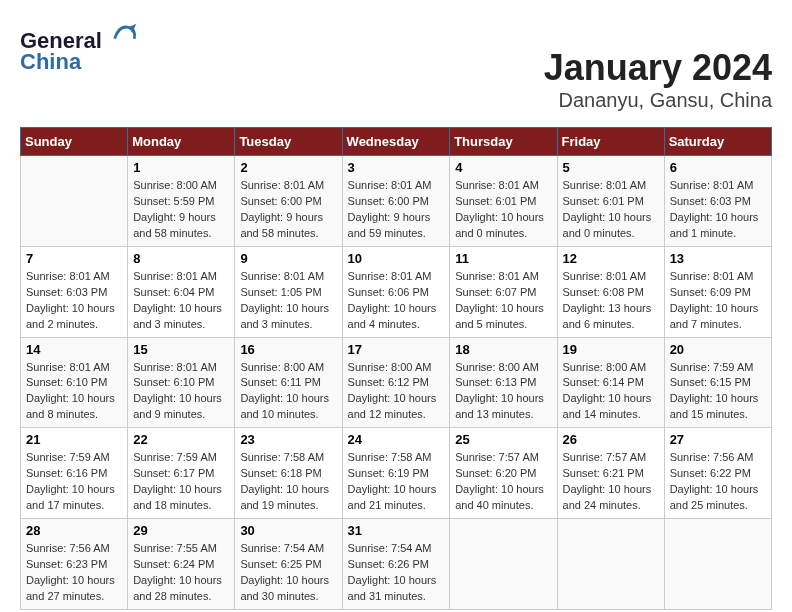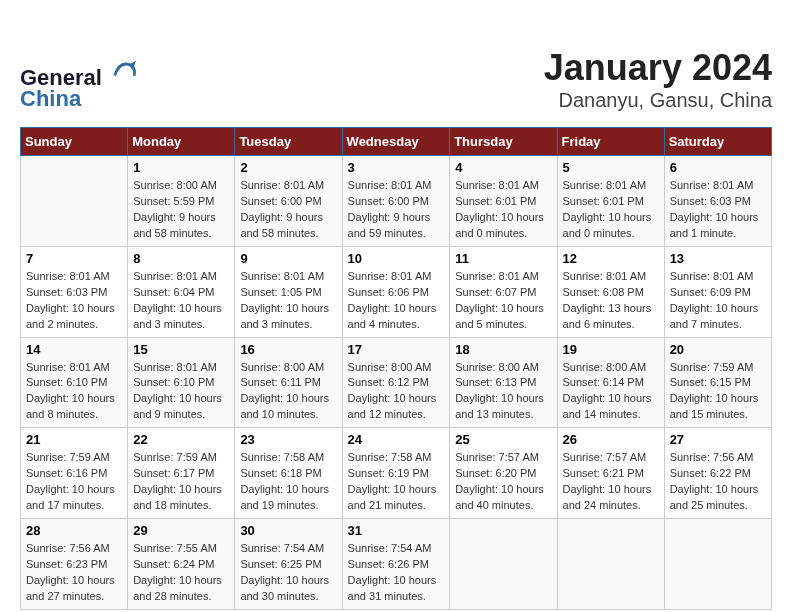--- a/index.html
+++ b/index.html
@@ -6,21 +6,21 @@
     body {
       font-family: Arial, sans-serif;
       background: #fff;
       width: 792px;
       min-height: 612px;
       padding: 20px;
     }
     .header {
       display: flex;
       justify-content: space-between;
-      align-items: flex-end;
+      align-items: flex-start;
       margin-bottom: 15px;
     }
     .logo {
       display: flex;
       align-items: center;
     }
     .logo-text {
       font-size: 22px;
       font-weight: bold;
       color: #1a1a2e;

